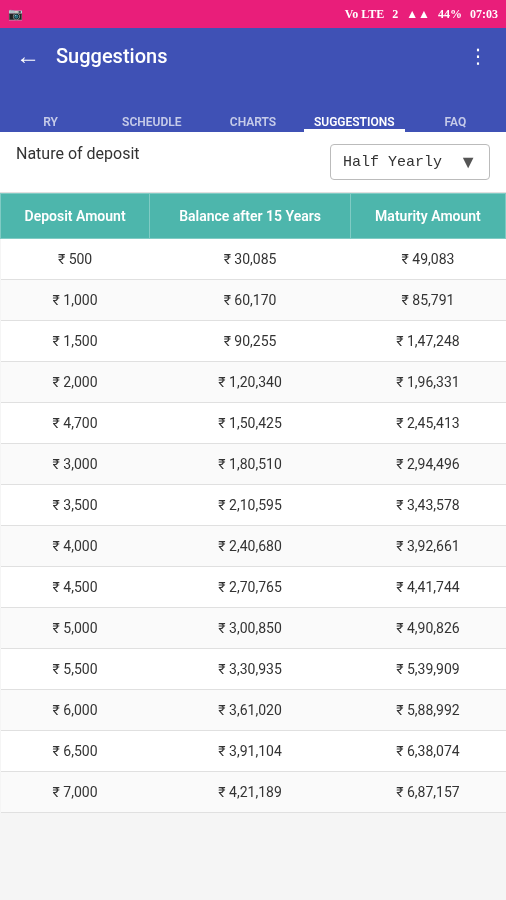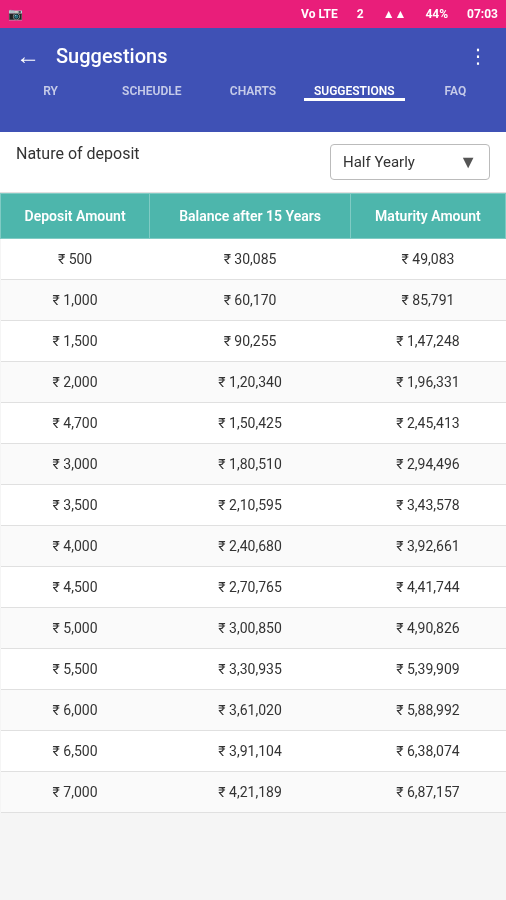--- a/index.html
+++ b/index.html
@@ -16,21 +16,21 @@
       background: #e91e7a;
       height: 28px;
       display: flex;
       align-items: center;
       justify-content: space-between;
       padding: 0 8px;
       color: white;
       font-size: 12px;
     }
     .status-left { display: flex; align-items: center; gap: 4px; }
-    .status-right { display: flex; align-items: center; gap: 19px; font-weight: bold; }
+    .status-right { display: flex; align-items: center; gap: 8px; font-weight: bold; font-family: Liberation Serif, serif; }
 
     
     .app-bar {
       background: #3f51b5;
       height: 56px;
       display: flex;
       align-items: center;
       padding: 0 16px;
       color: white;
     }
@@ -48,21 +48,21 @@
       font-size: 20px;
       cursor: pointer;
       letter-spacing: 2px;
     }
 
     
     .tab-bar {
       background: #3f51b5;
       height: 48px;
       display: flex;
-      align-items: flex-start;
+      align-items: flex-end;
       color: white;
       font-size: 13px;
       font-weight: 600;
     }
     .tab-item {
       flex: 1;
       display: flex;
       align-items: center;
       justify-content: center;
       cursor: pointer;
@@ -99,20 +99,21 @@
       padding: 6px 12px;
       min-width: 160px;
       justify-content: space-between;
       cursor: pointer;
       background: white;
     }
     .dropdown-value {
       font-size: 15px;
       color: #333;
       margin-right: 16px;
+      font-family: Liberation Mono, monospace;
     }
     .dropdown-arrow {
       font-size: 18px;
       color: #555;
     }
 
     
     .table-container {
       overflow-y: auto;
       height: calc(900px - 28px - 56px - 48px - 56px);

